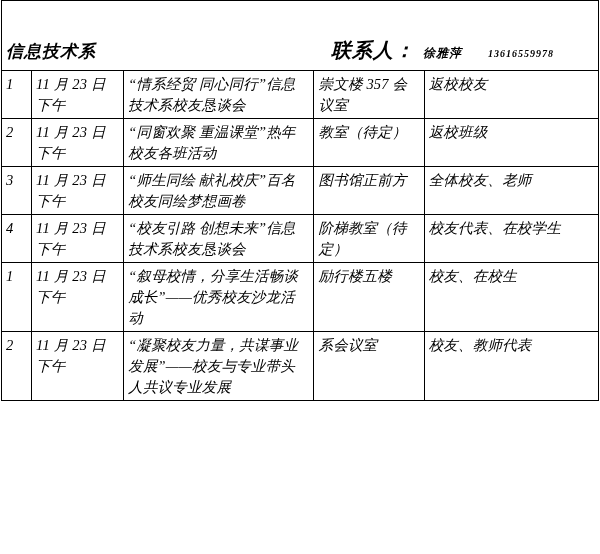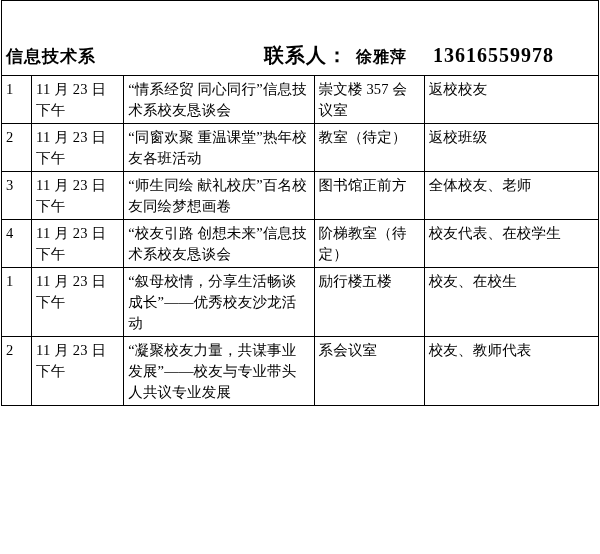--- a/index.html
+++ b/index.html
@@ -18,20 +18,21 @@
     width: 600px;
     height: 554px;
     position: relative;
     box-sizing: border-box;
   }
   table.doc {
     border-collapse: collapse;
     table-layout: fixed;
     width: 598px;
     margin: 0 1px;
+    font-style: italic;
   }
   table.doc td {
     border: 1px solid #000000;
     vertical-align: top;
     padding: 3px 4px 2px 4px;
     font-size: 14.5px;
     line-height: 1.45;
     letter-spacing: 0.2px;
     word-break: break-all;
   }
@@ -62,27 +63,27 @@
   }
   .dept-spacer {
     flex: 1 1 auto;
   }
   .contact-label {
     flex: 0 0 auto;
     font-size: 20px;
   }
   .contact-name {
     flex: 0 0 auto;
-    font-size: 16px;
+    font-size: 12px;
     padding-left: 8px;
     margin-top: 38px;
   }
   .contact-phone {
     flex: 0 0 auto;
-    font-size: 20px;
+    font-size: 10px;
     padding-left: 26px;
     padding-right: 40px;
   }
 
   td.num { text-align: left; font-size: 14.5px; padding-left: 4px; }
   td.mid { vertical-align: middle; }
 </style>
 </head>
 <body>
 

